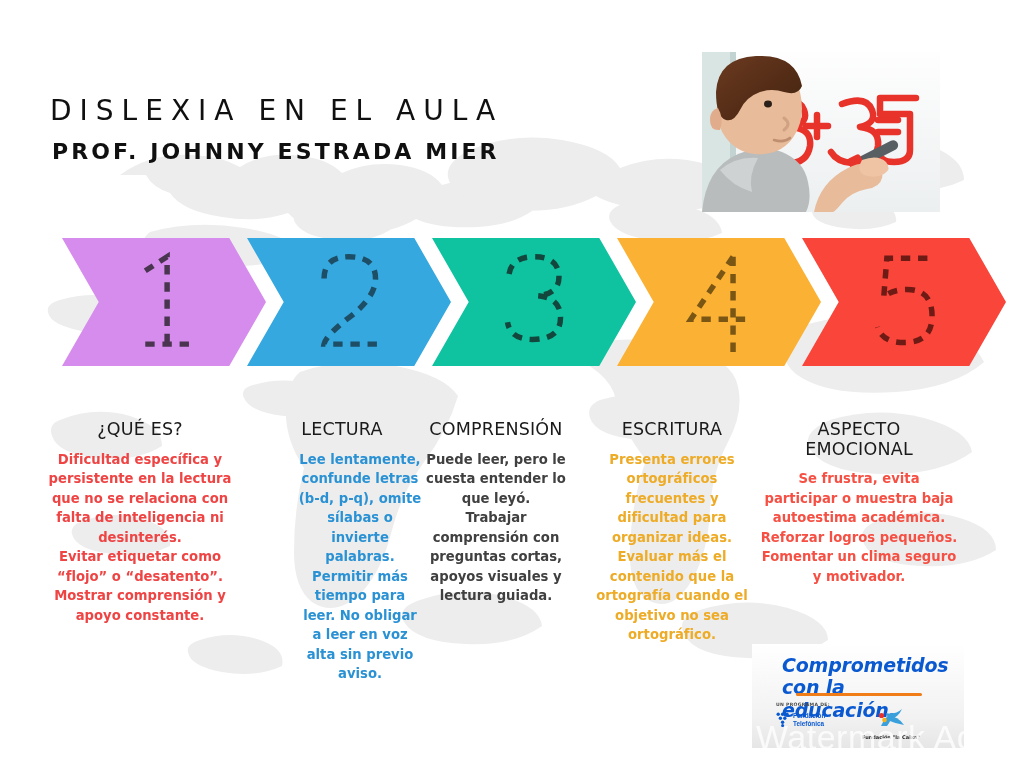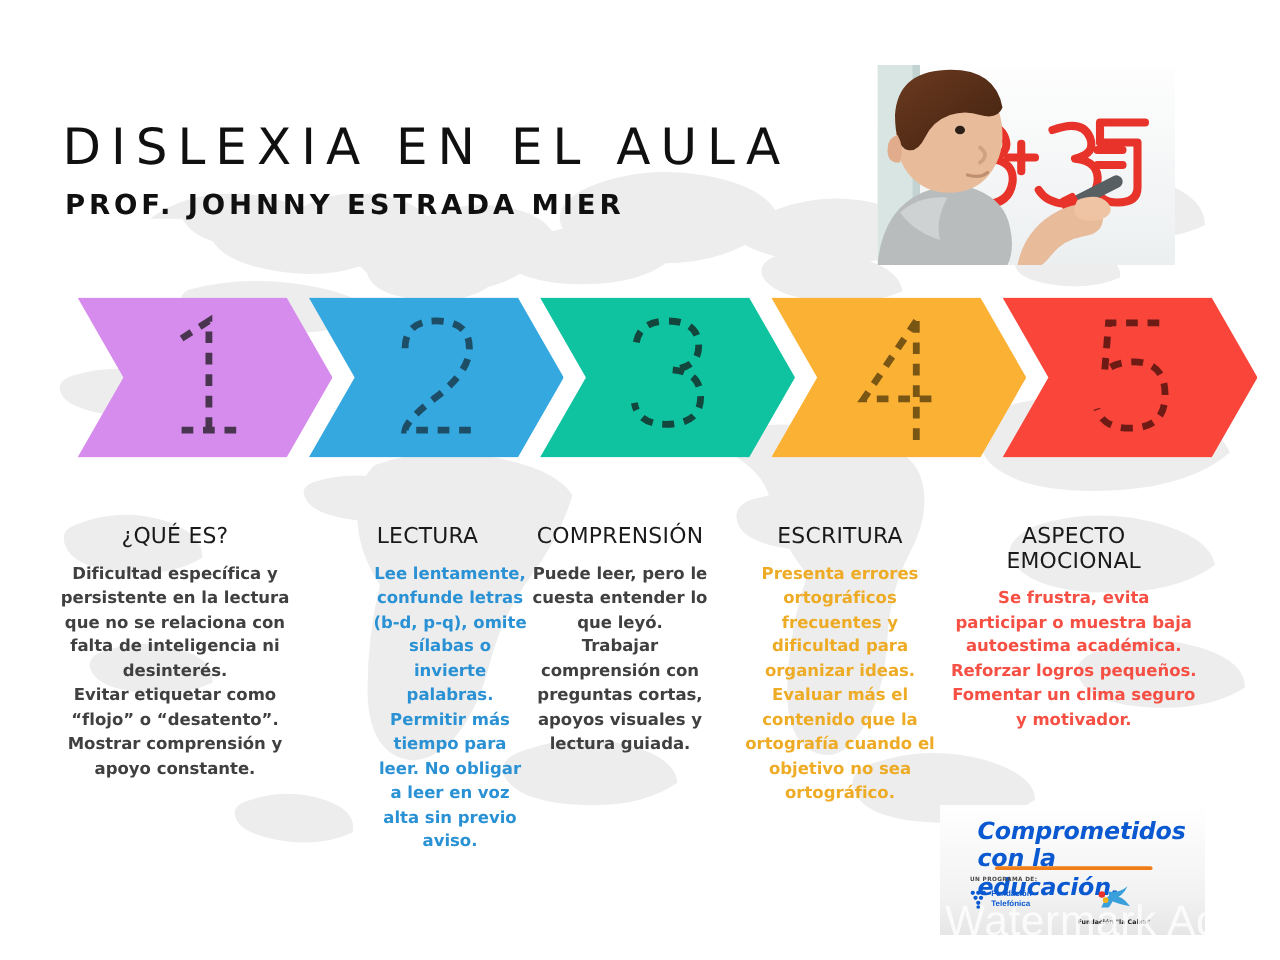--- a/index.html
+++ b/index.html
@@ -25,21 +25,21 @@
     pointer-events: none;
   }
 
   
   #header {
     position: absolute;
     left: 50px; top: 96px;
     z-index: 3;
   }
   #page-title {
-    font-size: 40px;
+    font-size: 28px;
     letter-spacing: 8px;
     font-weight: 400;
     color: #101010;
     white-space: nowrap;
     line-height: 1.1;
     margin: 0;
     font-family: "DejaVu Sans", sans-serif;
   }
   #page-subtitle {
     font-size: 22px;
@@ -309,21 +309,21 @@
         <svg width="78" height="110" viewBox="0 0 100 140" aria-hidden="true">
           <path d="M80 14 L28 14 L24 64 q10-10 30-10 q32 0 32 34 q0 34-36 34 q-28 0-34-20" fill="none" stroke="#6e1a15" stroke-width="7" stroke-linecap="butt" stroke-dasharray="12 10"></path>
         </svg>
       </div>
     </div>
   </div>
 
 <div id="columns" style="position: absolute; height: 320px;">
     <div class="col" style="position: absolute; left: 40px; width: 200px;">
       <div class="col-heading" style="white-space: pre-line;">¿QUÉ ES?</div>
-      <div class="col-body" style="color: #404040;">Dificultad específica y persistente en la lectura que no se relaciona con falta de inteligencia ni desinterés.
+      <div class="col-body" style="color: #ef4444;">Dificultad específica y persistente en la lectura que no se relaciona con falta de inteligencia ni desinterés.
 Evitar etiquetar como “flojo” o “desatento”. Mostrar comprensión y apoyo constante.</div>
     </div>
     <div class="col" style="position: absolute; left: 256px; width: 172px;">
       <div class="col-heading" style="white-space: pre-line;">LECTURA</div>
       <div class="col-body" style="color: rgb(42, 146, 212); margin-left: 36px;">Lee lentamente, confunde letras (b-d, p-q), omite sílabas o invierte palabras. Permitir más tiempo para leer. No obligar a leer en voz alta sin previo aviso.</div>
     </div>
     <div class="col" style="position: absolute; left: 410px; width: 172px;">
       <div class="col-heading" style="white-space: pre-line;">COMPRENSIÓN</div>
       <div class="col-body" style="color: #404040;">Puede leer, pero le cuesta entender lo que leyó.
 Trabajar comprensión con preguntas cortas, apoyos visuales y lectura guiada.</div>

